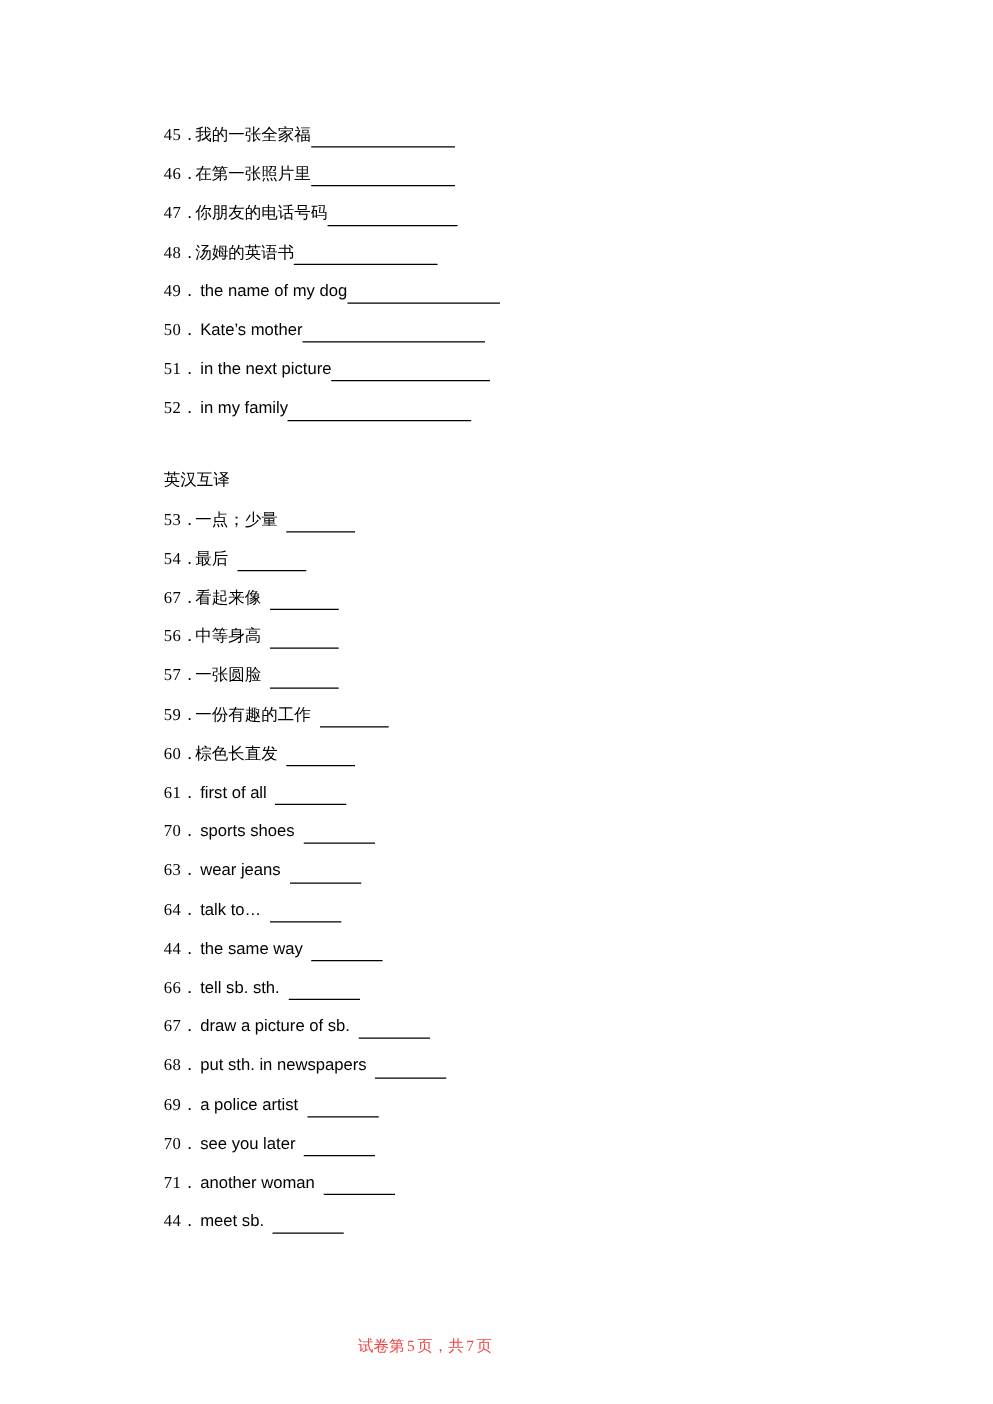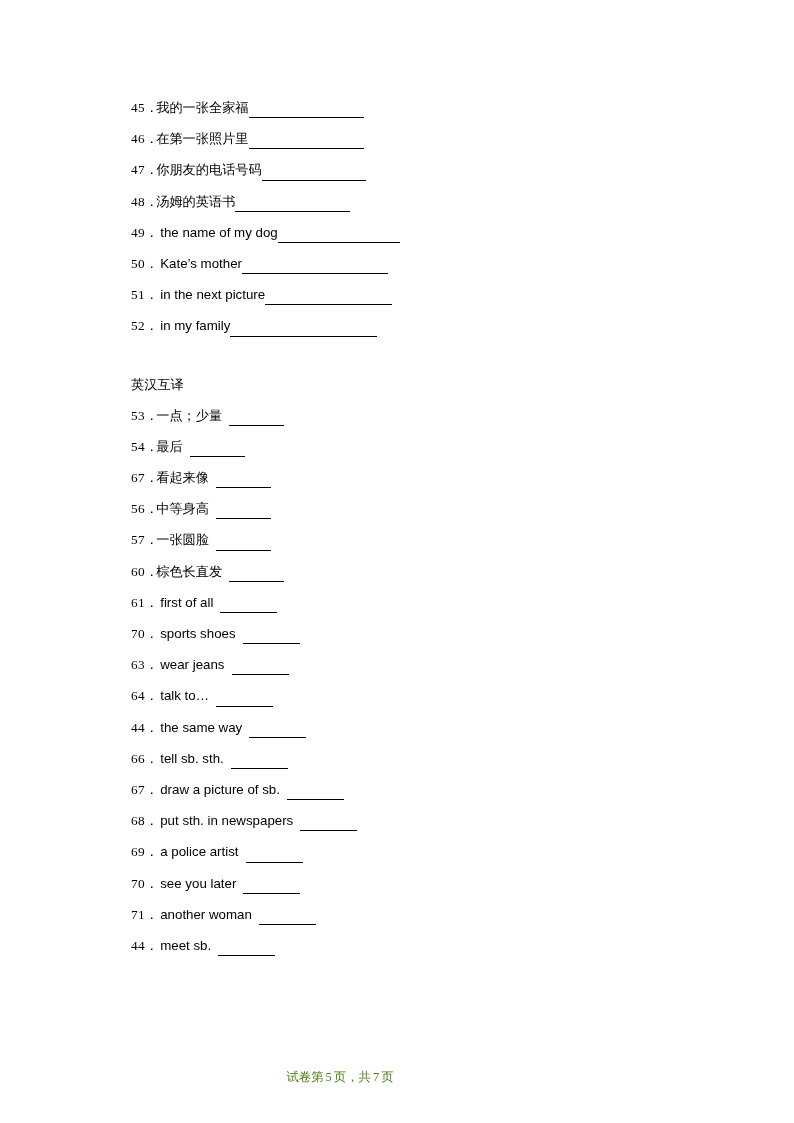--- a/index.html
+++ b/index.html
@@ -93,21 +93,21 @@
 
   
   .footer {
     position: absolute;
     left: 0;
     top: 1069px;
     width: 680px;
     text-align: center;
     font-family: "DejaVu Sans", "Liberation Sans", sans-serif;
     font-size: 12.4px;
-    color: #4d7c0f;
+    color: #ef4444;
     white-space: nowrap;
   }
   .footer .num {
     font-family: "Liberation Serif", "DejaVu Serif", serif;
     padding: 0 2px;
   }
 </style>
 </head>
 <body>
 
@@ -184,20 +184,25 @@
             <span class="q-num">56</span>
             <span class="q-text cn">中等身高</span>
             <span class="blank gap" style="width: 55px;"></span>
           </div>
           <div class="q-row">
             <span class="q-num">57</span>
             <span class="q-text cn">一张圆脸</span>
             <span class="blank gap" style="width: 55px;"></span>
           </div>
           <div class="q-row">
+            <span class="q-num">59</span>
+            <span class="q-text cn">一份有趣的工作</span>
+            <span class="blank gap" style="width: 55px;"></span>
+          </div>
+          <div class="q-row">
             <span class="q-num">60</span>
             <span class="q-text cn">棕色长直发</span>
             <span class="blank gap" style="width: 55px;"></span>
           </div>
           <div class="q-row">
             <span class="q-num">61</span>
             <span class="q-text en">first of all</span>
             <span class="blank gap" style="width: 57px;"></span>
           </div>
           <div class="q-row">

